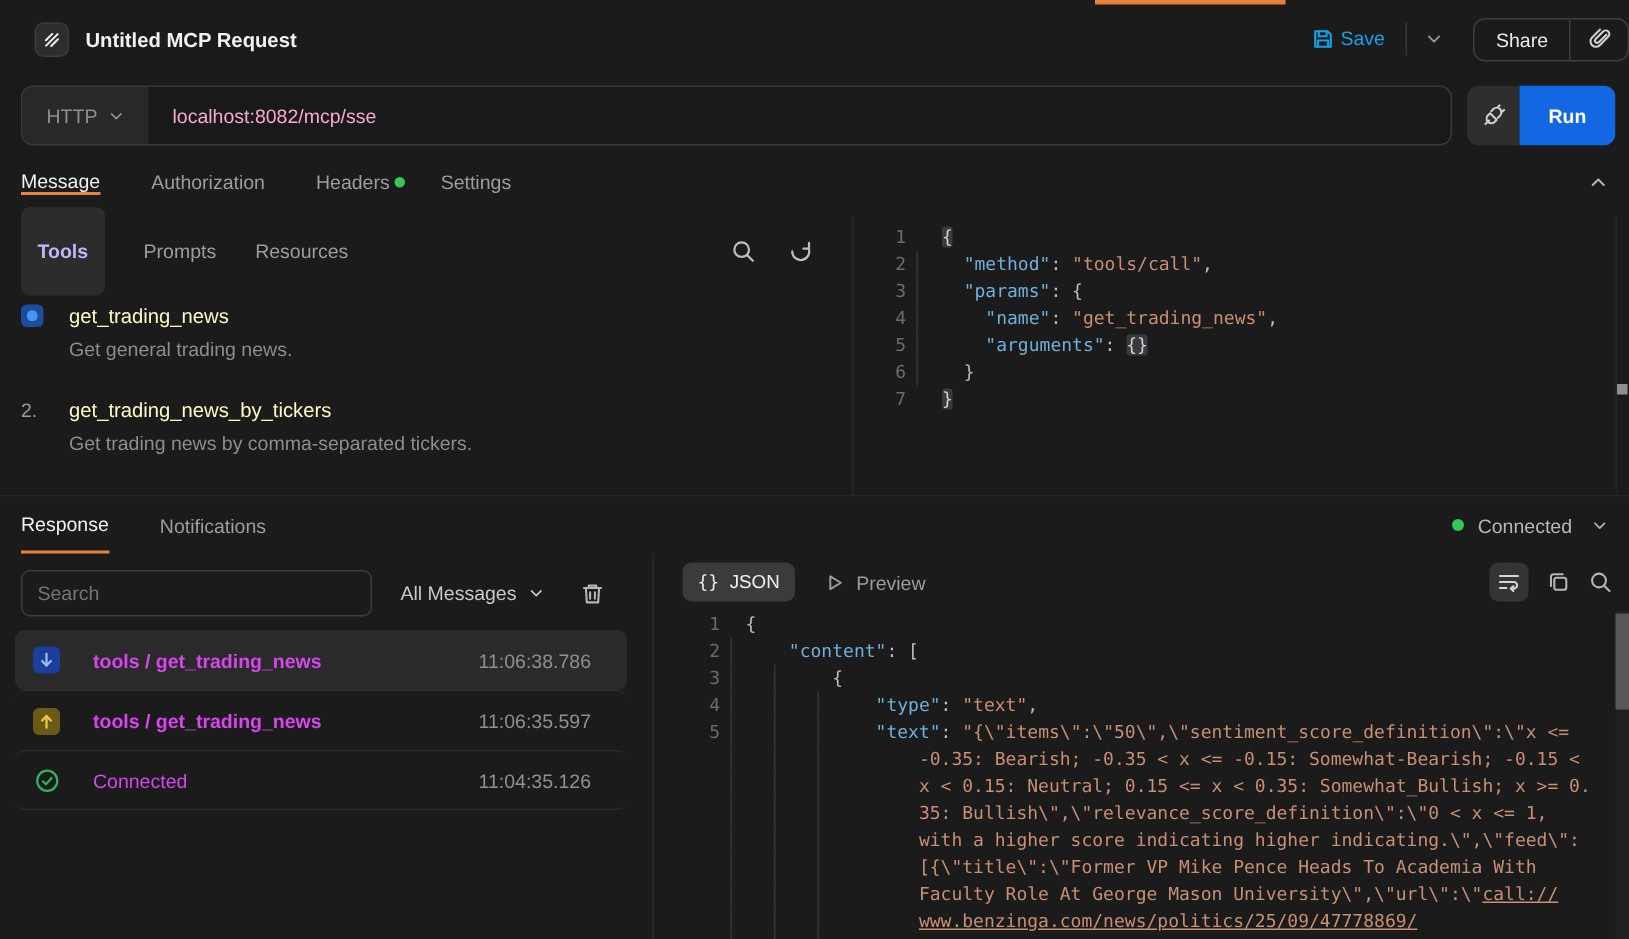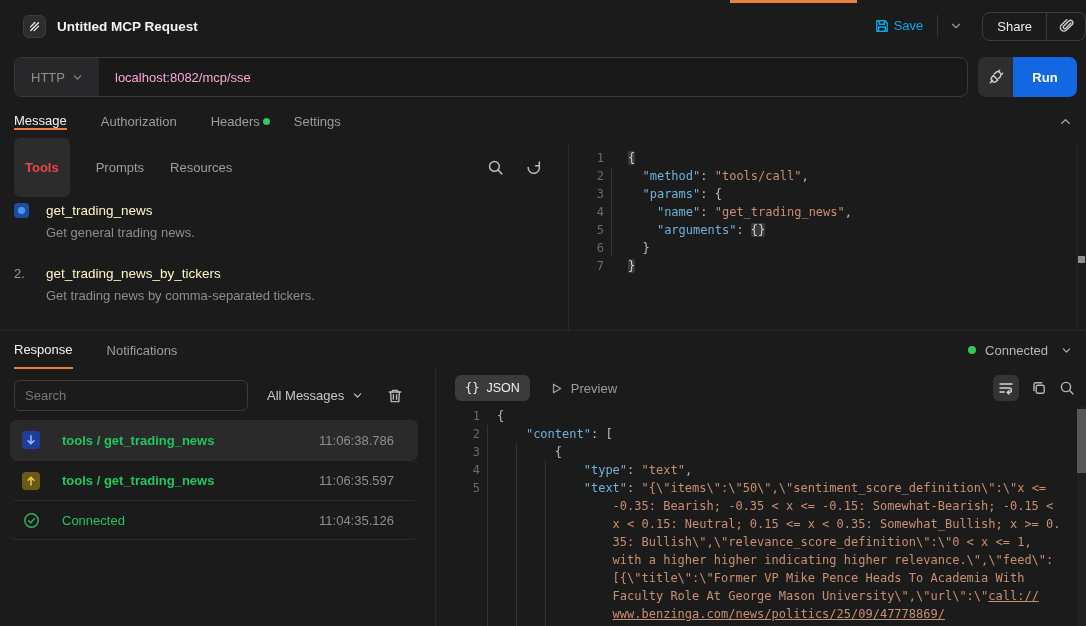--- a/index.html
+++ b/index.html
@@ -40,21 +40,21 @@
   .rtab { display:flex; align-items:center; color:#9d9d9d; cursor:pointer; position:relative; }
   .rtab.active { color:#f2f2f2; border-bottom:2px solid #e8813c; }
   .dot-badge { position:absolute; top:4px; right:-10px; width:7px; height:7px; border-radius:50%; background:#35c75a; }
   .collapse-chev { margin-left:auto; align-self:center; color:#8a8a8a; cursor:pointer; }
 
   
   .message-area { position:absolute; left:0; top:140px; width:1086px; height:190px; }
   .pane-divider-v { position:absolute; left:568px; top:4px; bottom:0; width:1px; background:#2a2a2b; }
   .tools-pane { position:absolute; left:0; top:0; width:568px; height:190px; }
   .tools-tabs { position:absolute; left:14px; right:26px; top:12px; height:30px; display:flex; align-items:center; gap:26px; }
-  .chip { background:#2c2c2d; border:none; border-radius:6px; color:#ef4444; font:inherit; font-weight:700; padding:22px 11px; cursor:pointer; }
+  .chip { background:#2c2c2d; border:none; border-radius:6px; color:#c4b5fd; font:inherit; font-weight:700; padding:22px 11px; cursor:pointer; }
   .ttab { background:none; border:none; color:#9d9d9d; font:inherit; cursor:pointer; padding:0; }
   .tools-icons { margin-left:auto; display:flex; gap:21px; color:#bdbdbd; }
   .tools-icons .ibtn { background:none; border:none; color:#bdbdbd; cursor:pointer; padding:0; }
   .tool-list { position:absolute; left:14px; right:20px; top:58px; }
   .tool-item { margin-bottom:21px; cursor:pointer; }
   .tool-head { display:flex; align-items:center; height:24px; }
   .tool-marker { width:32px; color:#9a9a9a; font-size:13px; }
   .sel-indicator { width:15px; height:15px; border-radius:4px; background:#1d4d9e; display:flex; align-items:center; justify-content:center; }
   .sel-indicator i { width:7px; height:7px; border-radius:3px; background:#4896f0; }
   .tool-name { color:#fef9c3; font-weight:500; font-size:13.5px; }
@@ -92,21 +92,21 @@
   .trash-btn { margin-left:auto; background:none; border:none; color:#b5b5b5; cursor:pointer; padding:2px; }
   .msg-list { position:absolute; left:10px; right:17px; top:51px; }
   .msg-row { height:40px; display:flex; align-items:center; padding:0 24px 0 12px; border-radius:6px; cursor:pointer; position:relative; }
   .msg-row.selected { background:#2a2a2b; }
   .msg-row + .msg-row { border-top:1px solid #2b2b2c; }
   .msg-row:last-child { border-bottom:1px solid #2b2b2c; }
   .dir-chip { width:18px; height:18px; border-radius:4px; display:flex; align-items:center; justify-content:center; flex:none; }
   .dir-down { background:#1c3f9b; color:#9db9f7; }
   .dir-up { background:#6a5a15; color:#ecc94b; }
   .conn-icon { width:18px; height:18px; color:#35ae5e; display:flex; align-items:center; justify-content:center; flex:none; }
-  .msg-label { margin-left:22px; color:#22c55e; font-weight:700; font-size:13px; }
+  .msg-label { margin-left:22px; color:#d946ef; font-weight:700; font-size:13px; }
   .msg-label.normal { font-weight:400; }
   .msg-time { margin-left:auto; color:#8f8f8f; font-size:13px; }
 
   .viewer-pane { position:absolute; left:436px; top:0; width:650px; height:258px; }
   .viewer-toolbar { position:absolute; left:19px; right:11px; top:4px; height:30px; display:flex; align-items:center; }
   .json-chip { display:flex; align-items:center; gap:7px; background:#3b3b3c; border:none; border-radius:6px; color:#f0f0f0; font:inherit; font-size:12.5px; padding:6px 10px; cursor:pointer; }
   .braces { font-family:"DejaVu Sans Mono",monospace; font-size:12px; color:#e8e8e8; }
   .preview-btn { margin-left:20px; display:flex; align-items:center; gap:8px; background:none; border:none; color:#9d9d9d; font:inherit; cursor:pointer; }
   .viewer-icons { margin-left:auto; display:flex; align-items:center; gap:12px; }
   .wrap-chip { background:#343435; border:none; border-radius:6px; color:#d5d5d5; padding:5px; cursor:pointer; }
@@ -409,21 +409,21 @@
             <div class="code-row">
               <span class="gutter"></span>
               <span class="code-content"><i class="guide" style="left: 1ch;"></i><i class="guide" style="left: 5ch;"></i><i class="guide" style="left: 9ch;"></i><span class="tok-s">                x &lt; 0.15: Neutral; 0.15 &lt;= x &lt; 0.35: Somewhat_Bullish; x &gt;= 0.</span></span>
             </div>
             <div class="code-row">
               <span class="gutter"></span>
               <span class="code-content"><i class="guide" style="left: 1ch;"></i><i class="guide" style="left: 5ch;"></i><i class="guide" style="left: 9ch;"></i><span class="tok-s">                35: Bullish\",\"relevance_score_definition\":\"0 &lt; x &lt;= 1,</span></span>
             </div>
             <div class="code-row">
               <span class="gutter"></span>
-              <span class="code-content"><i class="guide" style="left: 1ch;"></i><i class="guide" style="left: 5ch;"></i><i class="guide" style="left: 9ch;"></i><span class="tok-s">                with a higher higher indicating higher relevance.\",\"feed\":</span></span>
+              <span class="code-content"><i class="guide" style="left: 1ch;"></i><i class="guide" style="left: 5ch;"></i><i class="guide" style="left: 9ch;"></i><span class="tok-s">                with a higher score indicating higher indicating.\",\"feed\":</span></span>
             </div>
             <div class="code-row">
               <span class="gutter"></span>
               <span class="code-content"><i class="guide" style="left: 1ch;"></i><i class="guide" style="left: 5ch;"></i><i class="guide" style="left: 9ch;"></i><span class="tok-s">                [{\"title\":\"Former VP Mike Pence Heads To Academia With</span></span>
             </div>
             <div class="code-row">
               <span class="gutter"></span>
               <span class="code-content"><i class="guide" style="left: 1ch;"></i><i class="guide" style="left: 5ch;"></i><i class="guide" style="left: 9ch;"></i><span class="tok-s">                Faculty Role At George Mason University\",\"url\":\"</span><span class="tok-l">call://</span></span>
             </div>
             <div class="code-row">

